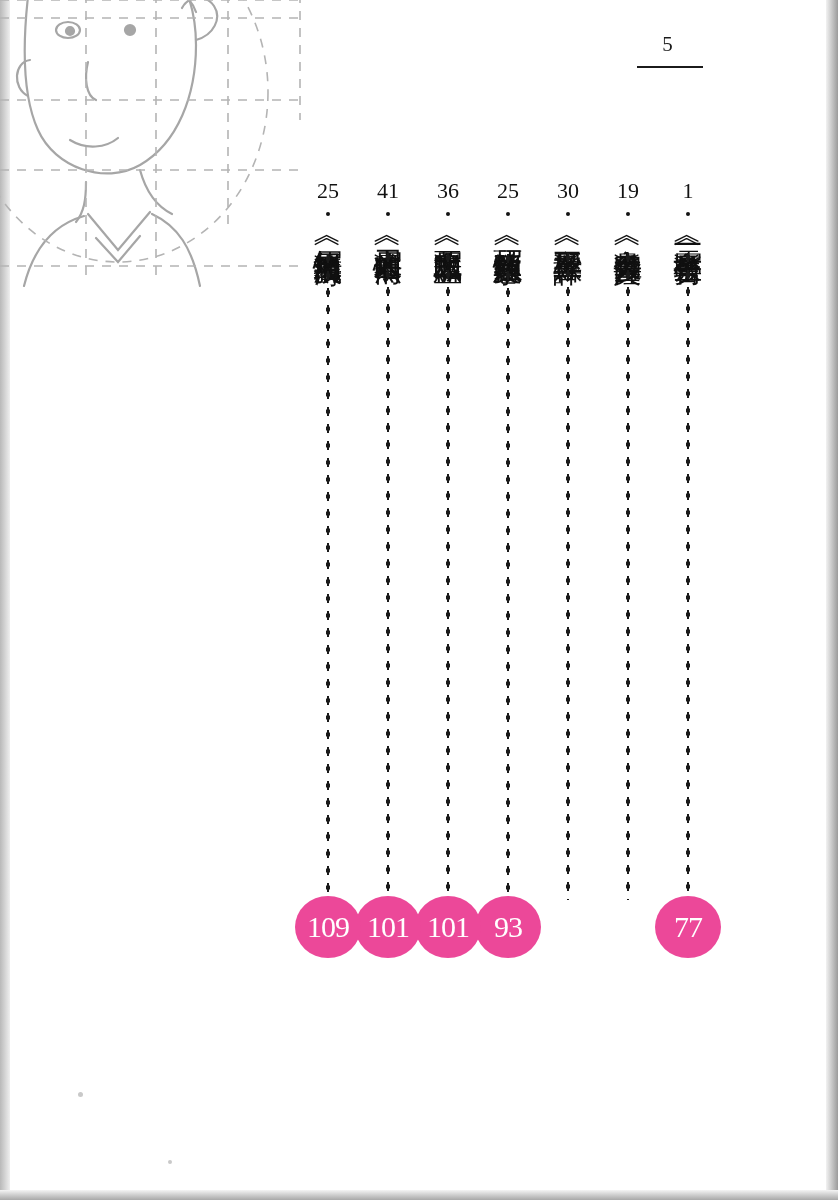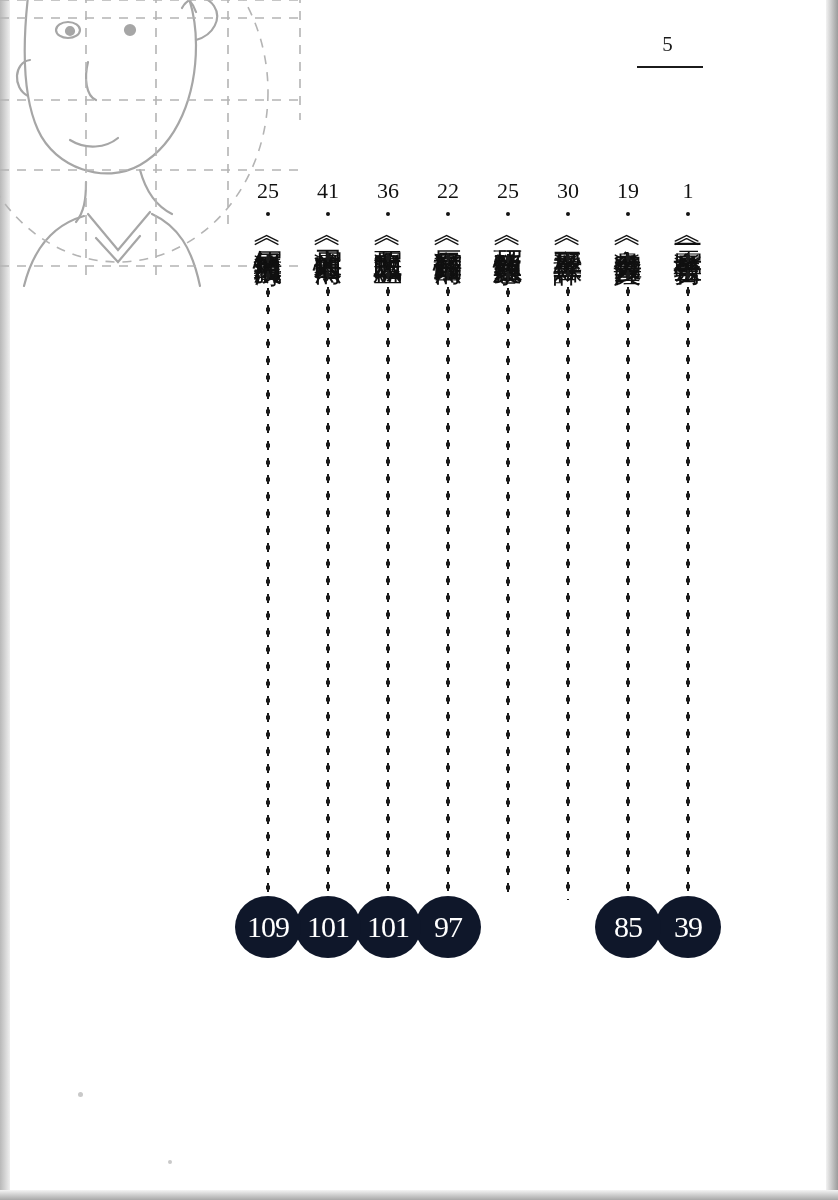--- a/index.html
+++ b/index.html
@@ -128,21 +128,21 @@
     min-height: 40px;
   }
   .entry-page {
     position: absolute;
     bottom: -58px;
     left: 50%;
     transform: translateX(-50%);
     width: 66px;
     height: 62px;
     border-radius: 50%;
-    background: #0f172a;
+    background: #ec4899;
     color: #ffffff;
     display: flex;
     align-items: center;
     justify-content: center;
     font-size: 30px;
     font-family: "Liberation Serif", "DejaVu Serif", serif;
     letter-spacing: -1px;
   }
 </style>
 </head>
@@ -203,53 +203,46 @@
     </svg>
   </div>
 
   <div class="toc">
 
     <div class="toc-entry">
       <div class="entry-num">1</div>
       <div class="entry-dot-sep"></div>
       <div class="entry-title">《露竅鼻一生勞苦》</div>
       <div class="entry-leader"></div>
-      <div class="entry-page">39</div>
+      <div class="entry-page">77</div>
     </div>
 
 
     <div class="toc-entry">
       <div class="entry-num">19</div>
       <div class="entry-dot-sep"></div>
       <div class="entry-title">《鼻尖肉垂多貪淫》</div>
       <div class="entry-leader"></div>
-      <div class="entry-page">85</div>
     </div>
 
     <div class="toc-entry">
       <div class="entry-num">30</div>
       <div class="entry-dot-sep"></div>
       <div class="entry-title">《鼻樑不正喜欺詐》</div>
       <div class="entry-leader"></div>
     </div>
 
     <div class="toc-entry">
       <div class="entry-num">25</div>
       <div class="entry-dot-sep"></div>
       <div class="entry-title">《眉頭交鎖性急敗事》</div>
       <div class="entry-leader"></div>
-    </div>
-
-    <div class="toc-entry">
-      <div class="entry-num">22</div>
-      <div class="entry-dot-sep"></div>
-      <div class="entry-title">《唇翻露齒最無情》</div>
-      <div class="entry-leader"></div>
-      <div class="entry-page">97</div>
-    </div>
+      <div class="entry-page">93</div>
+    </div>
+
 
     <div class="toc-entry">
       <div class="entry-num">36</div>
       <div class="entry-dot-sep"></div>
       <div class="entry-title">《惡鬼眉非賊即盜》</div>
       <div class="entry-leader"></div>
       <div class="entry-page">101</div>
     </div>
 
     <div class="toc-entry">

